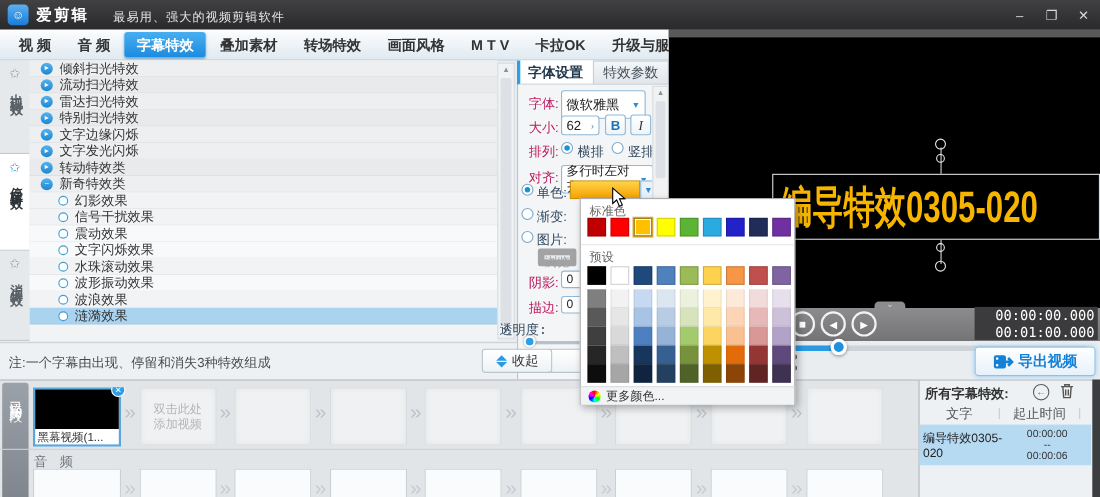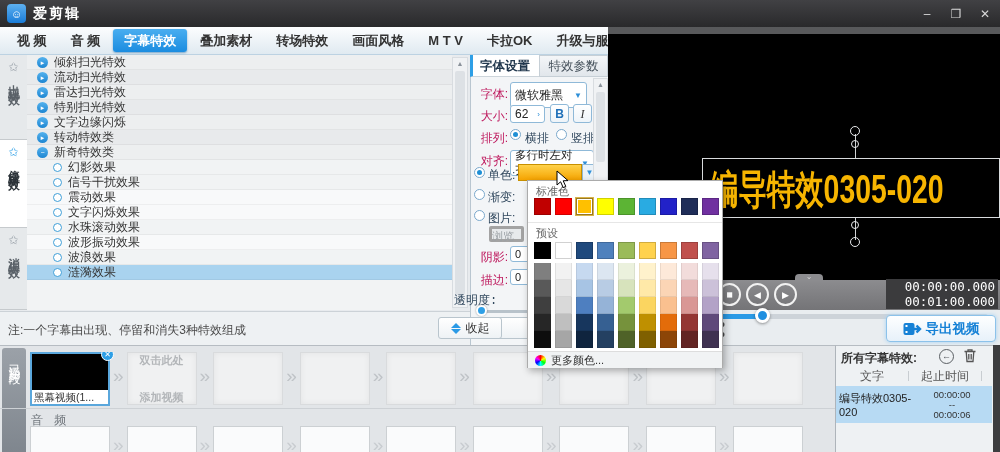--- a/index.html
+++ b/index.html
@@ -78,21 +78,21 @@
 .radio { position:absolute; width:11px; height:11px; border-radius:50%; border:1px solid #7aa8cc; background:#fff; }
 .radio.on::after { content:""; position:absolute; left:2px; top:2px; width:5px; height:5px;
   border-radius:50%; background:#1e8fd5; }
 .rlabel { position:absolute; font-size:12px; color:#31485e; }
 .color-swatch-field { position:absolute; left:518px; top:164px; width:64px; height:17px;
   background:linear-gradient(#ffd24a,#f5a300); border:1px solid #c89000; }
 .swatch-dd { position:absolute; left:582px; top:164px; width:15px; height:17px;
   background:#eaf2f8; border:1px solid #8fb9d8; color:#2e8fd8; font-size:8px;
   text-align:center; line-height:16px; }
 .browse-btn { position:absolute; left:489px; top:226px; width:35px; height:16px; background:#e7eaec;
-  border:3px solid #a3a3a3; border-radius:2px; color:#9aa0a5; font-size:11px; text-align:left; line-height:14px; }
+  border:6px solid #a3a3a3; border-radius:2px; color:#9aa0a5; font-size:11px; text-align:center; line-height:14px; }
 .op-track { position:absolute; left:479px; top:310px; width:112px; height:3px; background:#b8c2ca; }
 .op-thumb { position:absolute; left:476px; top:305px; width:11px; height:11px; border-radius:50%;
   background:#2e9fe6; border:2px solid #fff; box-shadow:0 0 2px rgba(0,0,0,.4); }
 .partial-btn { position:absolute; left:497px; top:317px; width:45px; height:22px;
   background:linear-gradient(#fff,#eef2f5); border:1px solid #b9c5cd; border-radius:3px; }
 
 
 .video-panel { position:absolute; left:608px; top:27px; width:392px; height:283px; background:#000;
   border-top:7px solid #58595b; }
 .sel-box { position:absolute; left:702px; top:158px; width:298px; height:60px; border:1px solid #d8dbdd; }
@@ -147,21 +147,21 @@
   align-items:flex-start; overflow:hidden; }
 .clip1 { width:80px; height:54px; border:2px solid #5aa7dc; background:#fff; position:relative; flex:none; }
 .clip1-thumb { height:36px; background:#000; }
 .clip1-label { font-size:10.5px; color:#333; padding:1px 2px; white-space:nowrap; overflow:hidden; }
 .clip-x { position:absolute; top:-6px; right:-6px; width:13px; height:13px; border-radius:50%;
   background:#2e9fe6; border:1.5px solid #fff; color:#fff; font-size:8px; display:flex;
   align-items:center; justify-content:center; }
 .chev { font-size:19px; color:#bfc3c7; margin:14px 3px 0 3px; flex:none; line-height:20px; }
 .slot { width:70px; height:53px; background:#f0f1f2; border:1px solid #d9dbdd;
   box-shadow:inset 0 0 6px rgba(0,0,0,.06); flex:none; display:flex; flex-direction:column;
-  align-items:center; justify-content:space-between; font-size:11px; color:#b3b6b9; line-height:14px;font-weight:bold; }
+  align-items:center; justify-content:center; font-size:11px; color:#b3b6b9; line-height:14px; }
 .audio-sep { position:absolute; left:0; top:408px; width:835px; height:1px; background:#cdd1d5; }
 .audio-label { position:absolute; left:31px; top:412px; font-size:12px; color:#70767c; letter-spacing:4px; }
 .audio-row { position:absolute; left:30px; top:426px; width:803px; height:26px; display:flex;
   align-items:flex-start; overflow:hidden; }
 .aslot { height:40px; background:#fafbfc; border:1px solid #ccd0d3; flex:none; }
 .achev { font-size:19px; color:#c8ccd0; margin:8px 3px 0 3px; flex:none; }
 
 
 .sub-panel { position:absolute; left:835px; top:345px; width:158px; height:107px; background:#eef1f3;
   border-left:1px solid #aeb4ba; border-top:1px solid #b6bcc2; }
@@ -200,20 +200,21 @@
 .cursor { position:absolute; left:556px; top:170px; z-index:60; }
 </style>
 </head>
 <body>
 
 <div id="app">
 
   <div class="titlebar">
     <div class="logo">☺</div>
     <div class="app-name">爱剪辑</div>
+    <div class="tagline">最易用、强大的视频剪辑软件</div>
     <div class="winbtns">
       <span class="winbtn">–</span>
       <span class="winbtn">❐</span>
       <span class="winbtn">✕</span>
     </div>
   </div>
 
   <div class="navbar" id="nav-tabs">
       <div class="nav-tab">视 频</div>
       <div class="nav-div"></div>
@@ -262,20 +263,24 @@
         <div class="g-icon">▸</div>
         <span>雷达扫光特效</span>
       </div>
       <div class="eff-row parent alt">
         <div class="g-icon">▸</div>
         <span>特别扫光特效</span>
       </div>
       <div class="eff-row parent">
         <div class="g-icon">▸</div>
         <span>文字边缘闪烁</span>
+      </div>
+      <div class="eff-row parent">
+        <div class="g-icon">▸</div>
+        <span>文字发光闪烁</span>
       </div>
       <div class="eff-row parent alt">
         <div class="g-icon">▸</div>
         <span>转动特效类</span>
       </div>
       <div class="eff-row parent">
         <div class="g-icon">−</div>
         <span>新奇特效类</span>
       </div>
       <div class="eff-row child alt">

